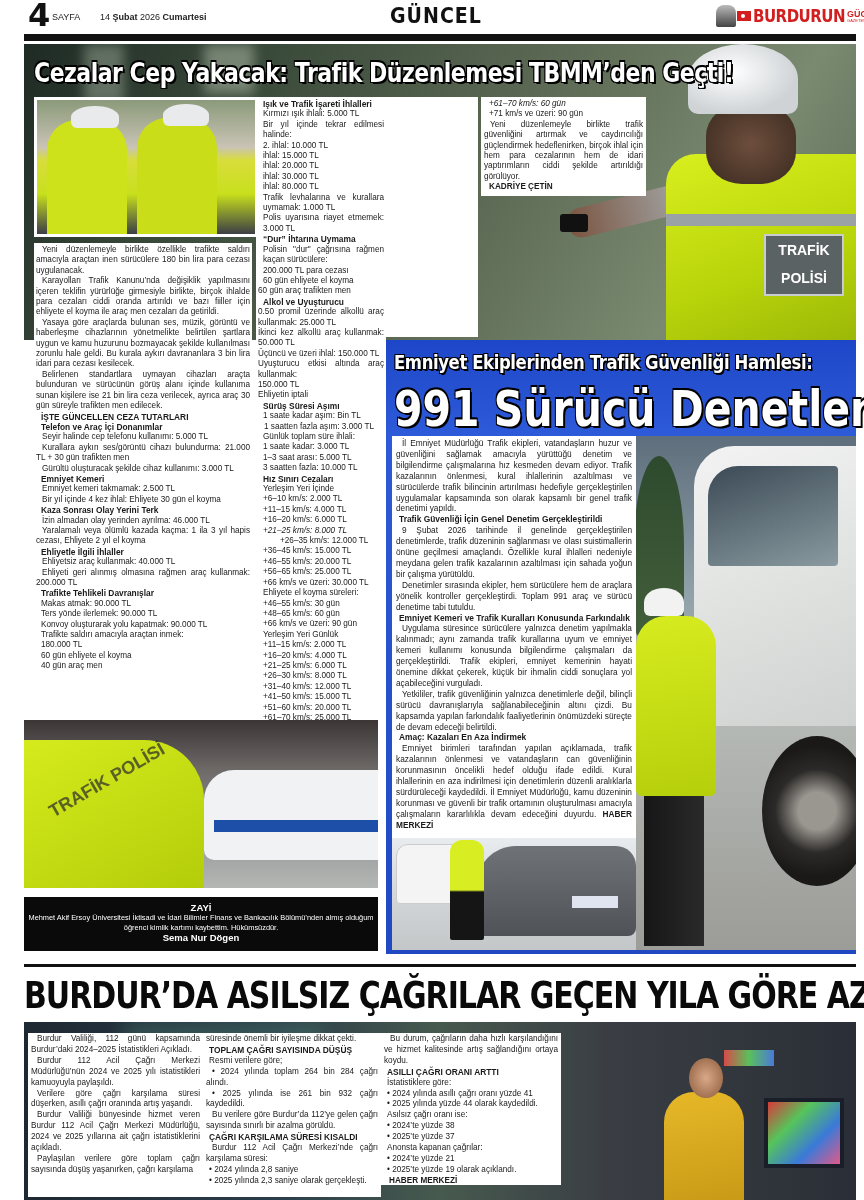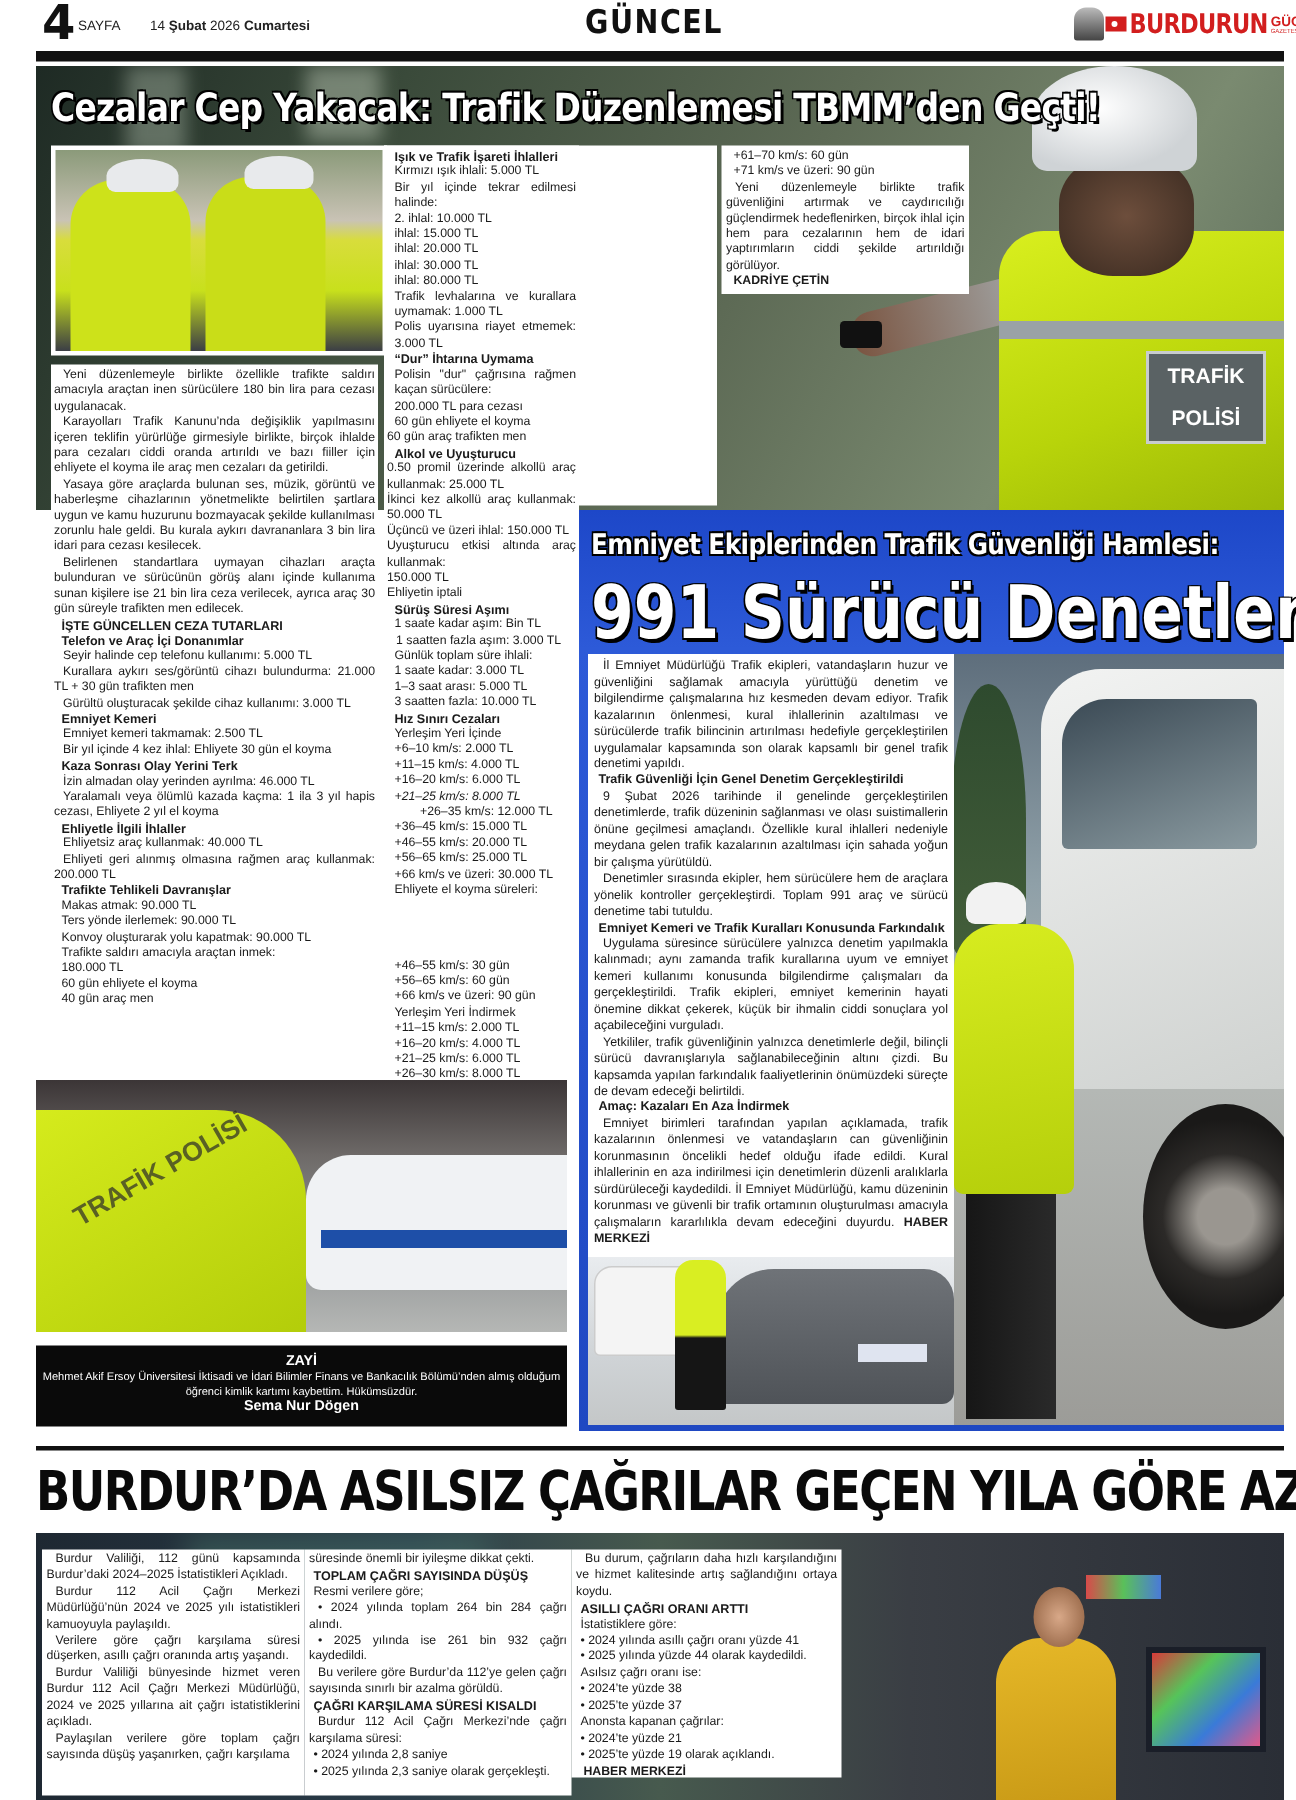--- a/index.html
+++ b/index.html
@@ -215,38 +215,38 @@
     <p class="l" style="text-indent: 0px;">+6–10 km/s: 2.000 TL</p>
     <p class="l" style="text-indent: 0px;">+11–15 km/s: 4.000 TL</p>
     <p class="l" style="text-indent: 0px;">+16–20 km/s: 6.000 TL</p>
     <p class="l" style="text-indent: 0px; font-style: italic;">+21–25 km/s: 8.000 TL</p>
     <p class="l" style="text-indent: 0px; margin-left: 17px;">+26–35 km/s: 12.000 TL</p>
     <p class="l" style="text-indent: 0px;">+36–45 km/s: 15.000 TL</p>
     <p class="l" style="text-indent: 0px;">+46–55 km/s: 20.000 TL</p>
     <p class="l" style="text-indent: 0px;">+56–65 km/s: 25.000 TL</p>
     <p class="l" style="text-indent: 0px;">+66 km/s ve üzeri: 30.000 TL</p>
     <p class="l" style="text-indent: 0px;">Ehliyete el koyma süreleri:</p>
-    <p class="l" style="text-indent: 0px; margin-top: 40px;">+46–55 km/s: 30 gün</p>
-    <p class="l" style="text-indent: 0px;">+56–65 km/s: 60 gün</p>
+    <p class="l" style="text-indent: 0px;">+46–55 km/s: 30 gün</p>
+    <p class="l" style="text-indent: 0px;">+48–65 km/s: 60 gün</p>
     <p class="l" style="text-indent: 0px;">+66 km/s ve üzeri: 90 gün</p>
-    <p class="l" style="text-indent: 0px;">Yerleşim Yeri İndirmek</p>
+    <p class="l" style="text-indent: 0px;">Yerleşim Yeri Günlük</p>
     <p class="l" style="text-indent: 0px;">+11–15 km/s: 2.000 TL</p>
     <p class="l" style="text-indent: 0px;">+16–20 km/s: 4.000 TL</p>
     <p class="l" style="text-indent: 0px;">+21–25 km/s: 6.000 TL</p>
     <p class="l" style="text-indent: 0px;">+26–30 km/s: 8.000 TL</p>
     <p class="l" style="text-indent: 0px;">+31–40 km/s: 12.000 TL</p>
     <p class="l" style="text-indent: 0px;">+41–50 km/s: 15.000 TL</p>
     <p class="l" style="text-indent: 0px;">+51–60 km/s: 20.000 TL</p>
     <p class="l" style="text-indent: 0px;">+61–70 km/s: 25.000 TL</p>
     <p class="l" style="text-indent: 0px;">+71 km/s ve üzeri: 30.000 TL</p>
     <p class="l" style="text-indent: 0px;">Ehliyet geri alma süreleri:</p>
     <p class="l" style="text-indent: 0px;">+51–60 km/s: 30 gün</p>
   </div>
 <div class="txt col3">
-    <p class="l" style="text-indent: 0px;">+61–70 km/s: 60 gün</p>
+    <p class="l" style="text-indent: 0px; font-style: italic;">+61–70 km/s: 60 gün</p>
     <p class="l" style="text-indent: 0px;">+71 km/s ve üzeri: 90 gün</p>
     <p class="">Yeni düzenlemeyle birlikte trafik güvenliğini artırmak ve caydırıcılığı güçlendirmek hedeflenirken, birçok ihlal için hem para cezalarının hem de idari yaptırımların ciddi şekilde artırıldığı görülüyor.</p>
     <p class="sig" style="text-indent: 0px;">KADRİYE ÇETİN</p>
   </div>
 
 <div class="left-photo">
   <div class="car"></div>
   <div class="stripe"></div>
   <div class="vest"></div>
   <div class="label">TRAFİK POLİSİ</div>

